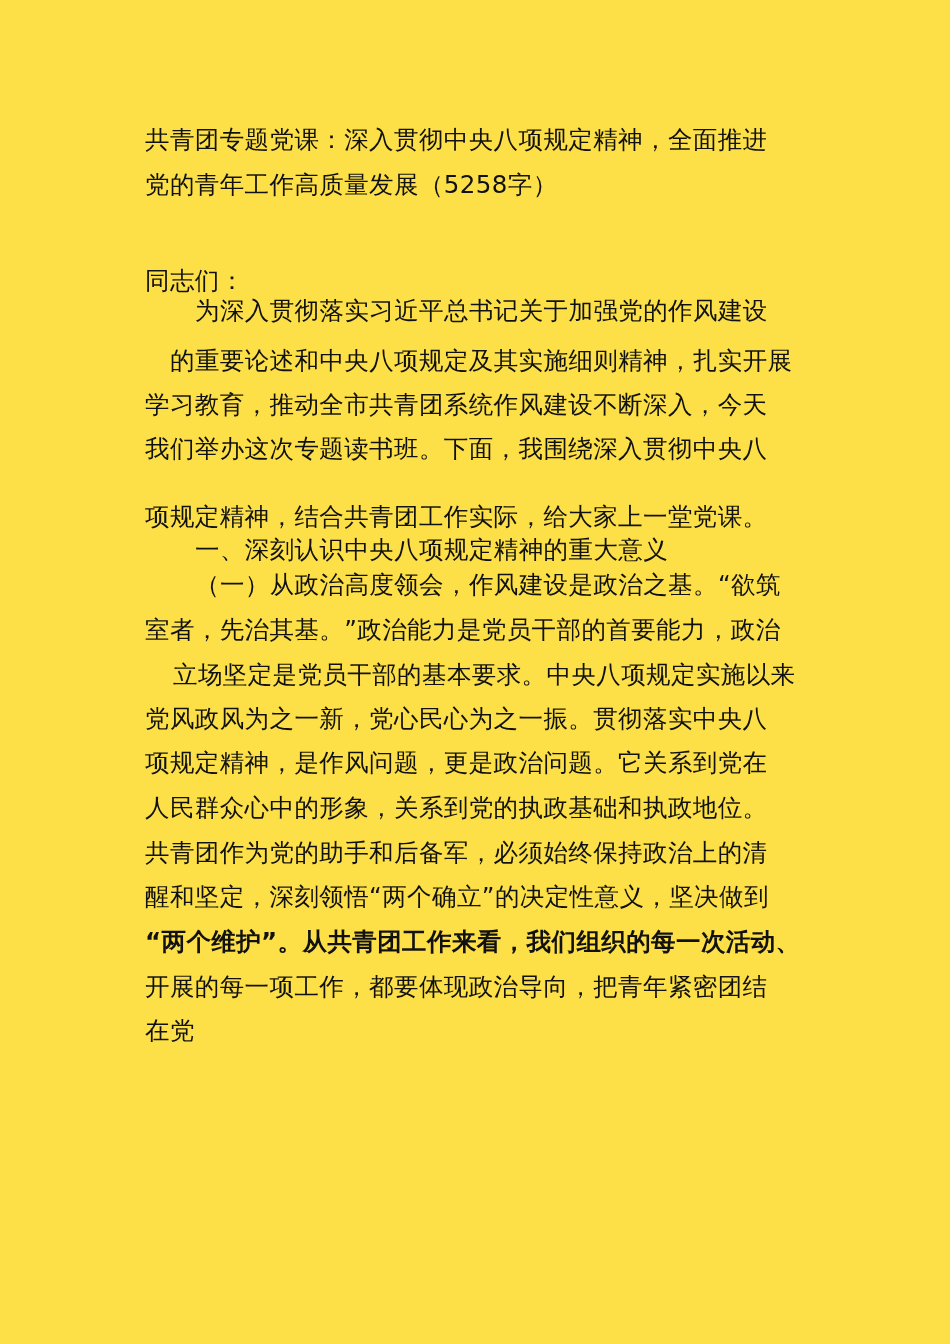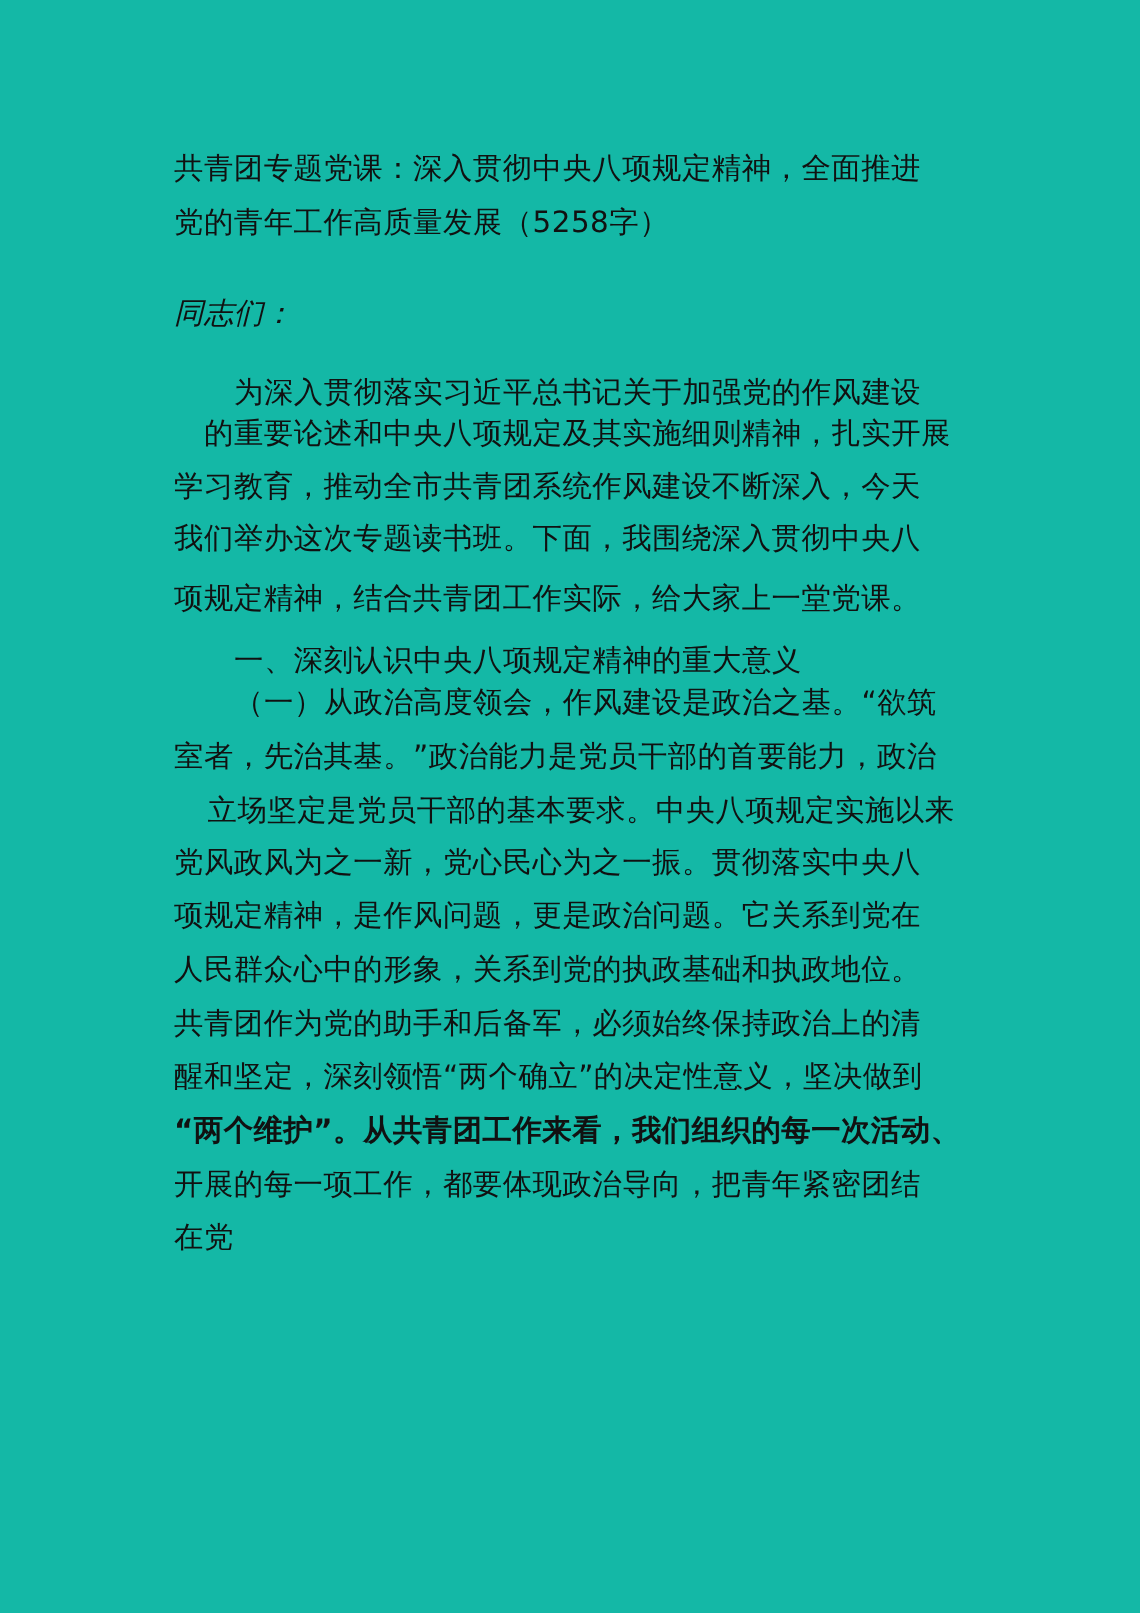--- a/index.html
+++ b/index.html
@@ -14,21 +14,21 @@
       overflow: hidden;
       font-family: "DejaVu Sans", "Liberation Sans", sans-serif;
       color: #111111;
     }
     .page {
       position: absolute;
       left: 0;
       top: 0;
       width: 950px;
       height: 1344px;
-      background: #14b8a6;
+      background: #fde047;
     }
     .line {
       position: absolute;
       left: 145px;
       white-space: nowrap;
       font-size: 24.5px;
       line-height: 30px;
       height: 30px;
       letter-spacing: 0.4px;
     }
@@ -36,27 +36,27 @@
       left: 195px;
     }
   </style>
 </head>
 <body>
 
 <div class="page">
   <div class="line" style="top:125px;">共青团专题党课：深入贯彻中央八项规定精神，全面推进</div>
   <div class="line" style="top:170px;">党的青年工作高质量发展（5258字）</div>
 
-  <div class="line" style="top:246px;font-style:italic;">同志们：</div>
+  <div class="line" style="top:266px;">同志们：</div>
 
-  <div class="line indent" style="top:312px;text-align:center;">为深入贯彻落实习近平总书记关于加强党的作风建设</div>
+  <div class="line indent" style="top:296px;text-align:center;">为深入贯彻落实习近平总书记关于加强党的作风建设</div>
   <div class="line" style="top:346px;margin-left:25px;">的重要论述和中央八项规定及其实施细则精神，扎实开展</div>
   <div class="line" style="top:390px;">学习教育，推动全市共青团系统作风建设不断深入，今天</div>
   <div class="line" style="top:434px;">我们举办这次专题读书班。下面，我围绕深入贯彻中央八</div>
-  <div class="line" style="top:484px;">项规定精神，结合共青团工作实际，给大家上一堂党课。</div>
+  <div class="line" style="top:502px;">项规定精神，结合共青团工作实际，给大家上一堂党课。</div>
 
   <div class="line indent" style="top:535px;">一、深刻认识中央八项规定精神的重大意义</div>
 
   <div class="line indent" style="top:570px;">（一）从政治高度领会，作风建设是政治之基。“欲筑</div>
   <div class="line" style="top:615px;">室者，先治其基。”政治能力是党员干部的首要能力，政治</div>
   <div class="line" style="top:660px;margin-left:28px;">立场坚定是党员干部的基本要求。中央八项规定实施以来</div>
   <div class="line" style="top:704px;">党风政风为之一新，党心民心为之一振。贯彻落实中央八</div>
   <div class="line" style="top:748px;">项规定精神，是作风问题，更是政治问题。它关系到党在</div>
   <div class="line" style="top:793px;">人民群众心中的形象，关系到党的执政基础和执政地位。</div>
   <div class="line" style="top:838px;">共青团作为党的助手和后备军，必须始终保持政治上的清</div>

